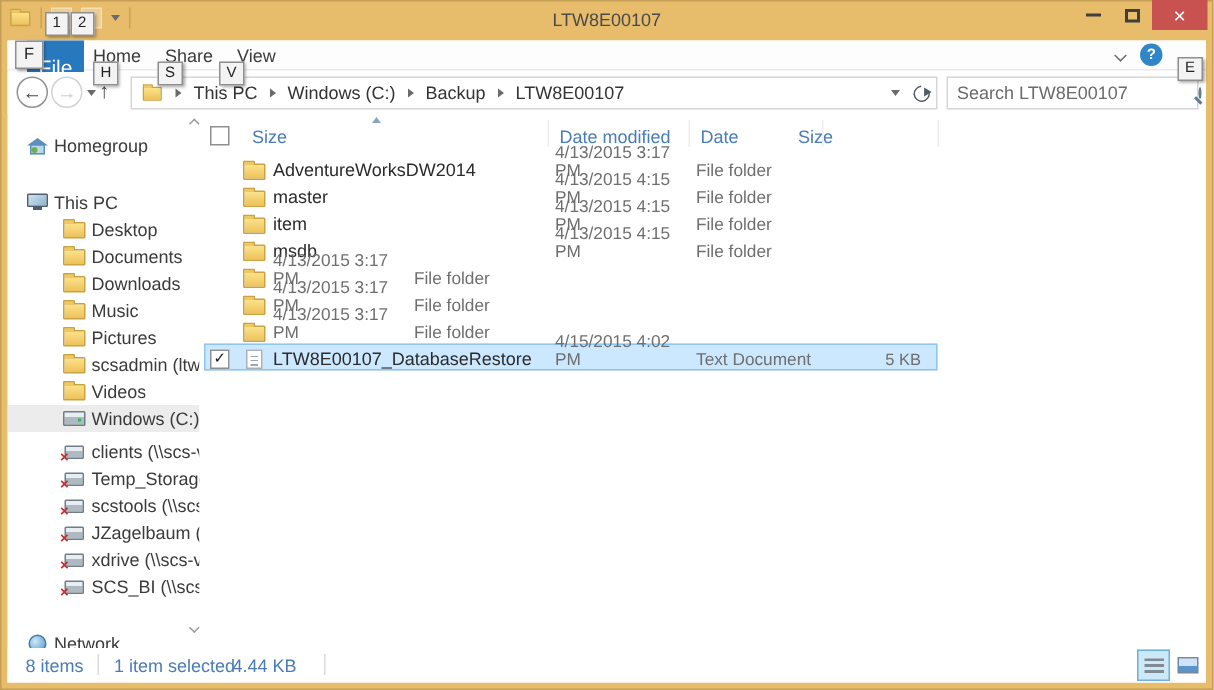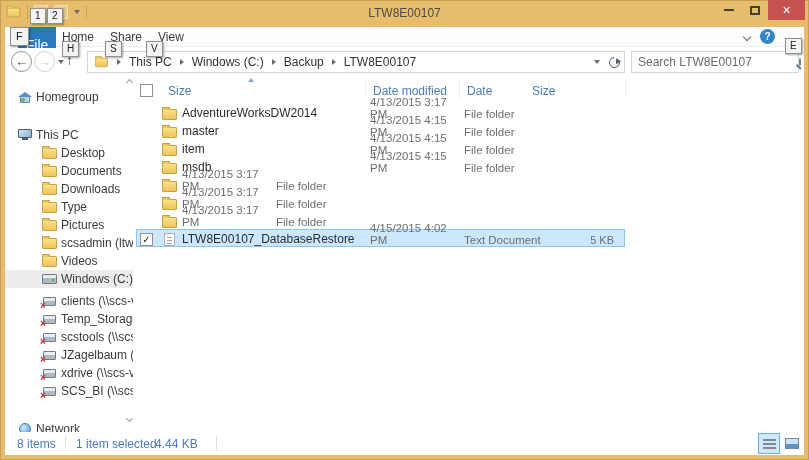--- a/index.html
+++ b/index.html
@@ -280,21 +280,21 @@
             </span>
             <span class="side-label">Downloads</span>
           </div>
 
           <div class="side-item lvl1" data-icon="folder">
             <span class="side-ico">
 
               <span class="si si-folder ico-folder"></span>
 
             </span>
-            <span class="side-label">Type</span>
+            <span class="side-label">Music</span>
           </div>
 
           <div class="side-item lvl1" data-icon="folder">
             <span class="side-ico">
 
               <span class="si si-folder ico-folder"></span>
 
             </span>
             <span class="side-label">Pictures</span>
           </div>

